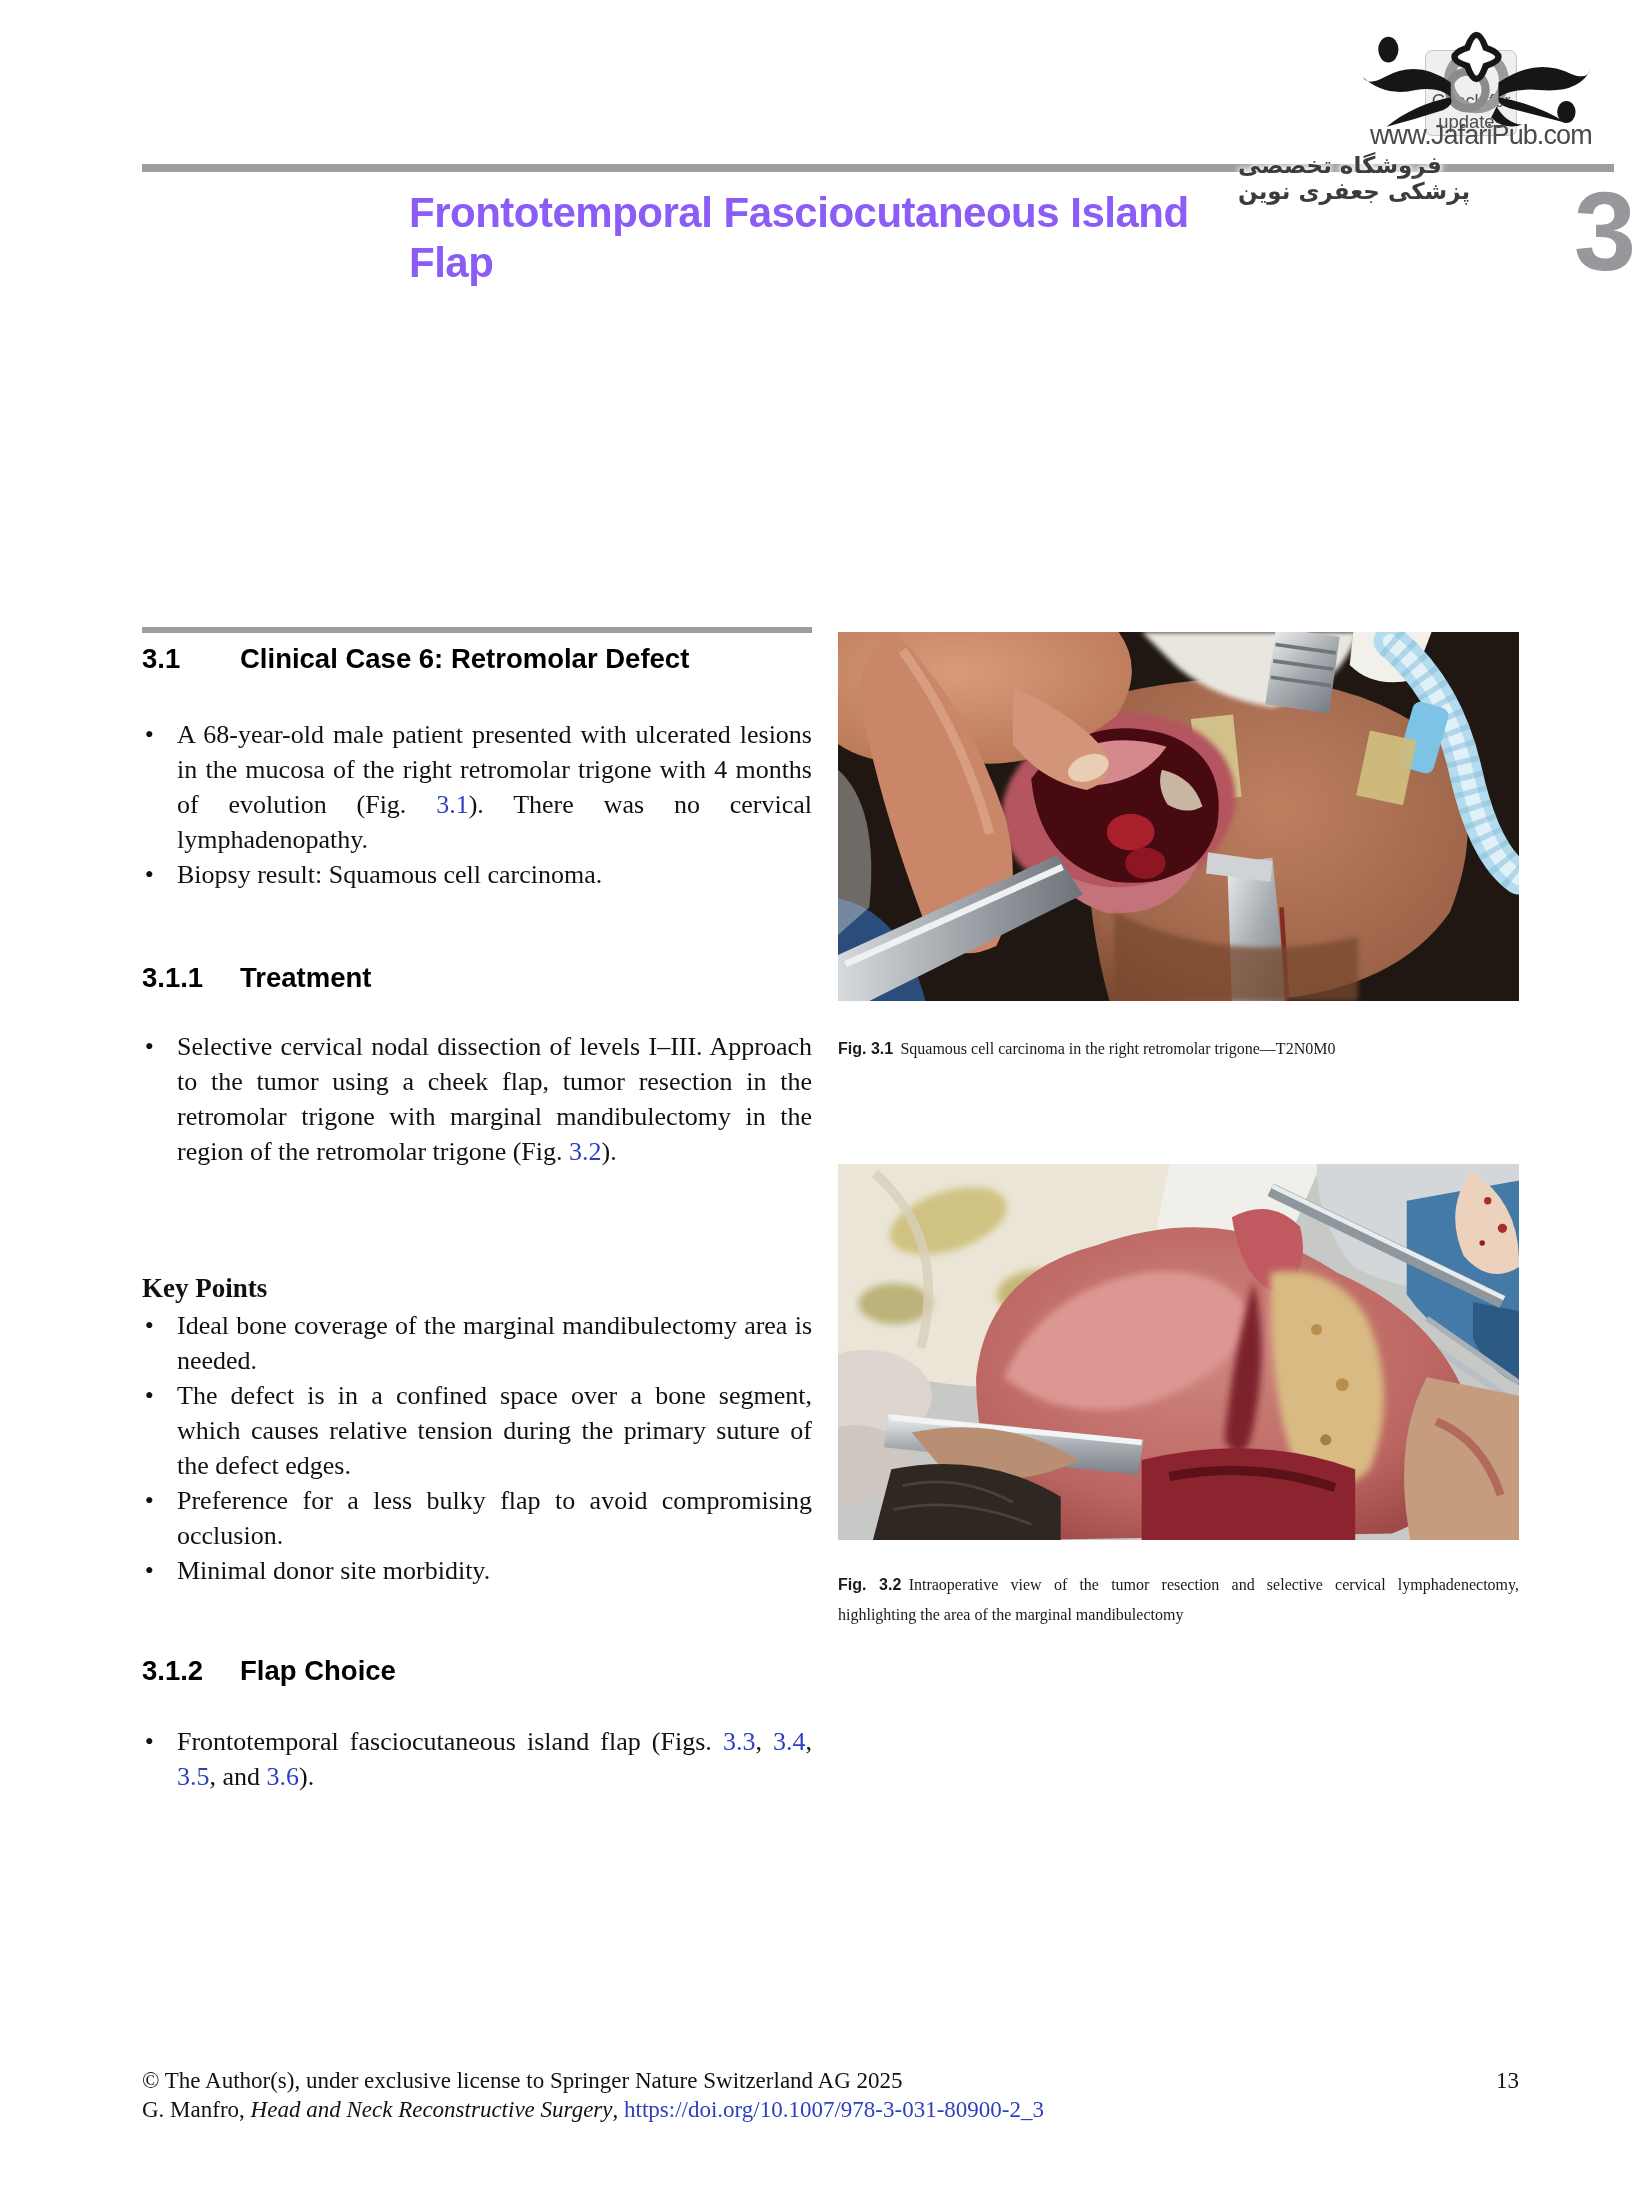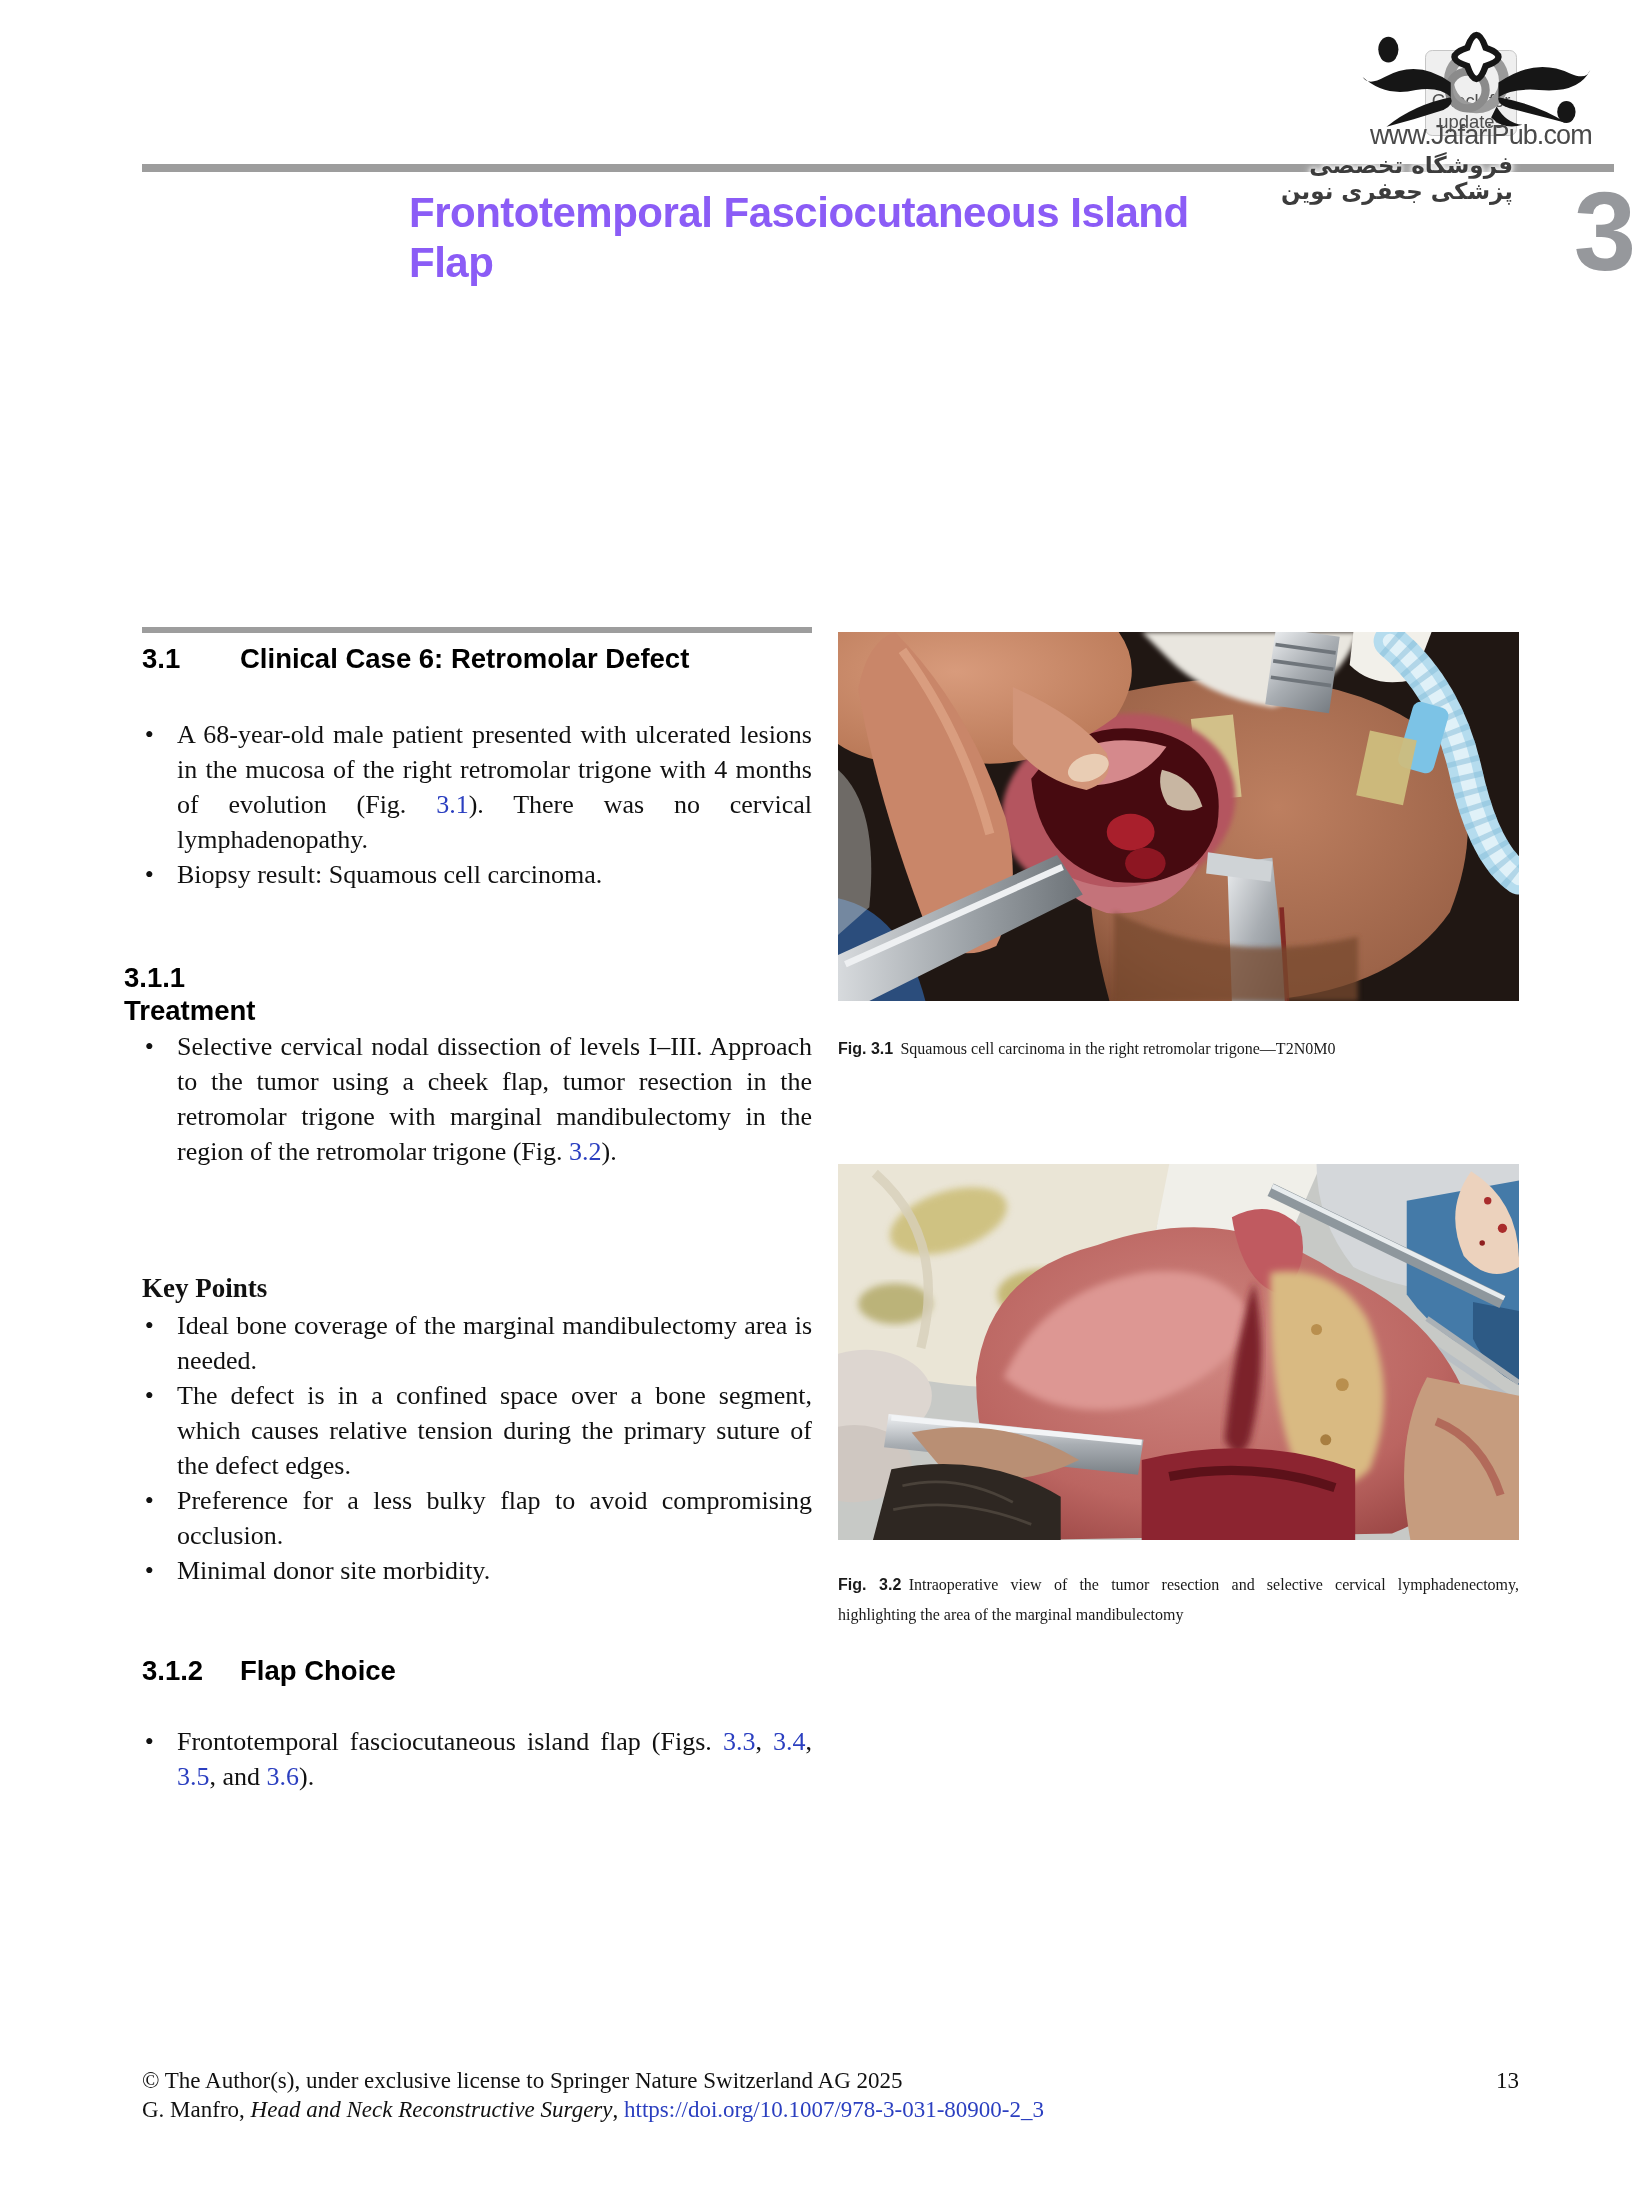--- a/index.html
+++ b/index.html
@@ -19,21 +19,21 @@
     font-family:"Liberation Sans",sans-serif;font-size:18.4px;line-height:21px;
     color:#4e4e4e;padding-bottom:2.8px;box-sizing:border-box;
   }
   .logo-svg{left:1359px;top:9.2px;z-index:2;}
   .site-url{
     left:1370px;top:120px;width:209px;text-align:center;z-index:3;
     font-family:"Liberation Sans",sans-serif;font-size:27px;color:#4a4a4a;
     letter-spacing:-0.9px;
   }
   .persian{
-    left:1238px;top:152px;width:275px;text-align:right;z-index:3;
+    left:1238px;top:152px;width:275px;text-align:left;z-index:3;
     direction:rtl;font-family:"DejaVu Sans",sans-serif;font-weight:700;
     font-size:23px;color:#3c3c3c;
     text-shadow:0 0 4.6px #fff,0 0 7.3px #fff,0 0 11px #fff;
   }
 
   
   .chapter-title{
     left:409px;top:188px;width:900px;
     font-family:"Liberation Sans",sans-serif;font-weight:700;
     font-size:42px;line-height:50px;color:#8b5cf6;letter-spacing:-0.5px;
@@ -117,21 +117,21 @@
 
   <ul class="abs blist" style="left:142px;top:717px;">
     <li>
       <span class="mk">•</span><span>A 68-year-old male patient presented with ulcerated lesions in the mucosa of the right retromolar trigone with 4 months of evolution (Fig. </span><a class="flink" href="#">3.1</a><span>). There was no cervical lymphadenopathy.</span>
     </li>
     <li>
       <span class="mk">•</span><span>Biopsy result: Squamous cell carcinoma.</span>
     </li>
   </ul>
 
-  <div class="abs sec-head" style="left:124px;top:961px;flex-direction:column;">
+  <div class="abs sec-head" style="left:142px;top:961px;">
     <span class="num">3.1.1</span>
     <span>Treatment</span>
   </div>
 
   <ul class="abs blist" style="left:142px;top:1029px;">
     <li>
       <span class="mk">•</span><span>Selective cervical nodal dissection of levels I–III. Approach to the tumor using a cheek flap, tumor resection in the retromolar trigone with marginal mandibulectomy in the region of the retromolar trigone (Fig. </span><a class="flink" href="#">3.2</a><span>).</span>
     </li>
   </ul>
 

